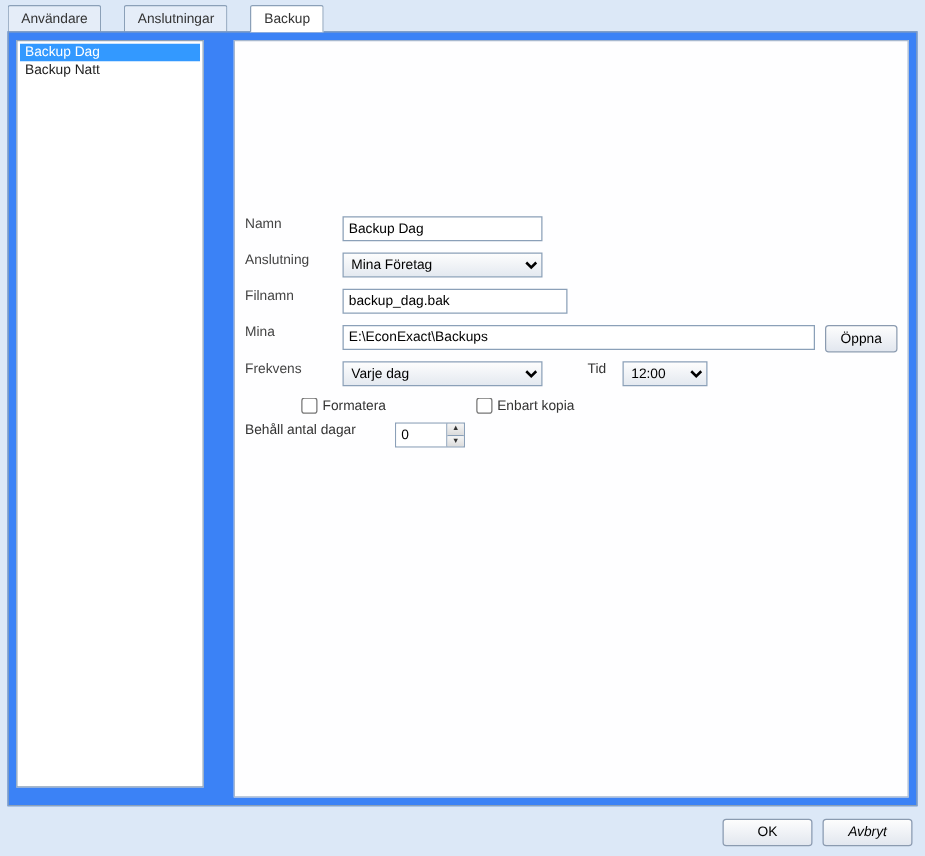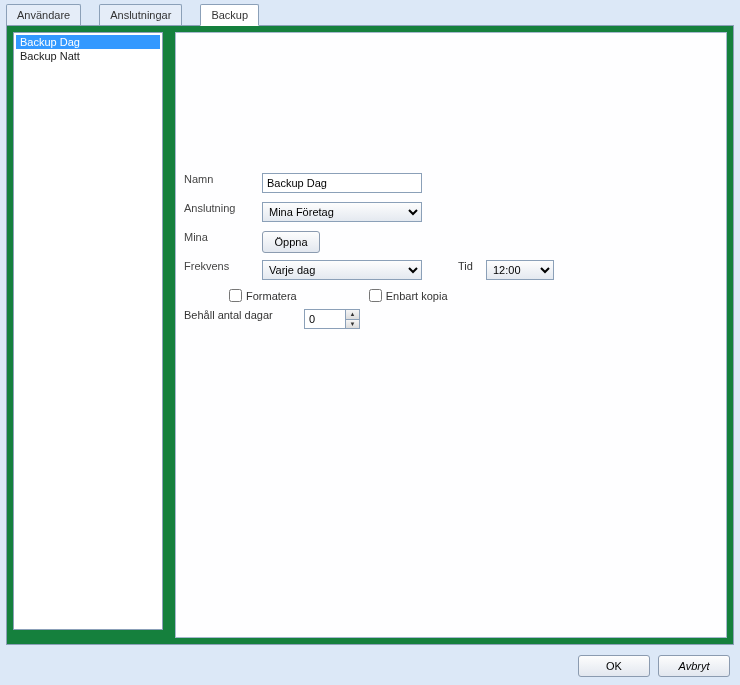--- a/index.html
+++ b/index.html
@@ -28,25 +28,25 @@
 }
 .tab.active {
   background: #fff;
   border-bottom: 1px solid #fff;
   position: relative;
   z-index: 2;
 }
 .panel {
   margin: 0 6px 6px 6px;
   border: 1px solid #8ba0b8;
-  background: #15803d;
+  background: #3b82f6;
   height: 620px;
   padding: 6px;
   display: flex;
-  gap: 12px;
+  gap: 24px;
   position: relative;
   top: -1px;
 }
 .listpane {
   width: 150px;
   height: 598px;
   background: #fff;
   border: 1px solid #8ba0b8;
   padding: 2px;
   overflow: auto;
@@ -196,23 +196,28 @@
           <input class="textinput" style="width: 160px;" type="text" value="Backup Dag">
         </div>
 
         <div class="formrow">
           <div class="formlabel">Anslutning</div>
           <select class="selectbox" style="width:160px">
             <option>Mina Företag</option>
           </select>
         </div>
 
+        <div class="formrow">
+          <div class="formlabel">Filnamn</div>
+          <input class="textinput" style="width: 180px;" type="text" value="backup_dag.bak">
+        </div>
 
         <div class="formrow">
           <div class="formlabel">Mina</div>
+          <input class="textinput" style="flex: 1 1 0%; margin-right: 8px;" type="text" value="E:\EconExact\Backups">
           <button class="winbtn" style="min-width:58px;">Öppna</button>
         </div>
 
         <div class="formrow">
           <div class="formlabel">Frekvens</div>
           <select class="selectbox" style="width:160px">
             <option>Varje dag</option>
           </select>
           <div style="width:36px;"></div>
           <div style="width:28px;">Tid</div>

